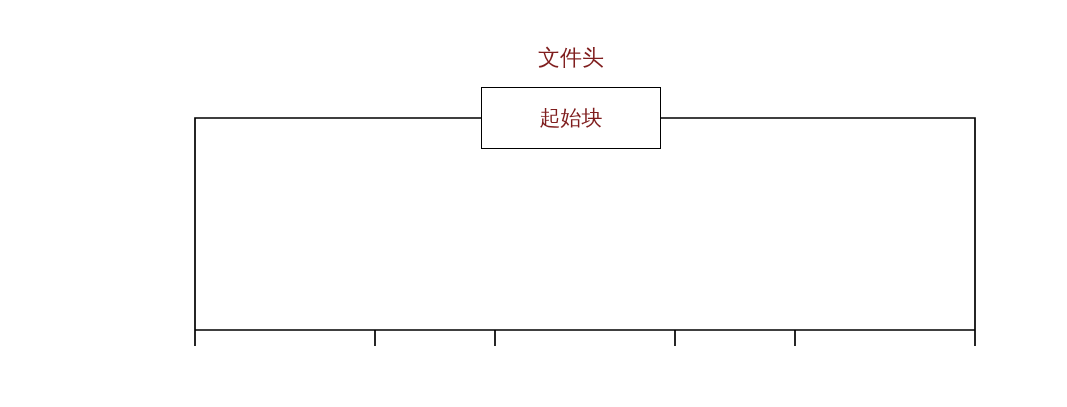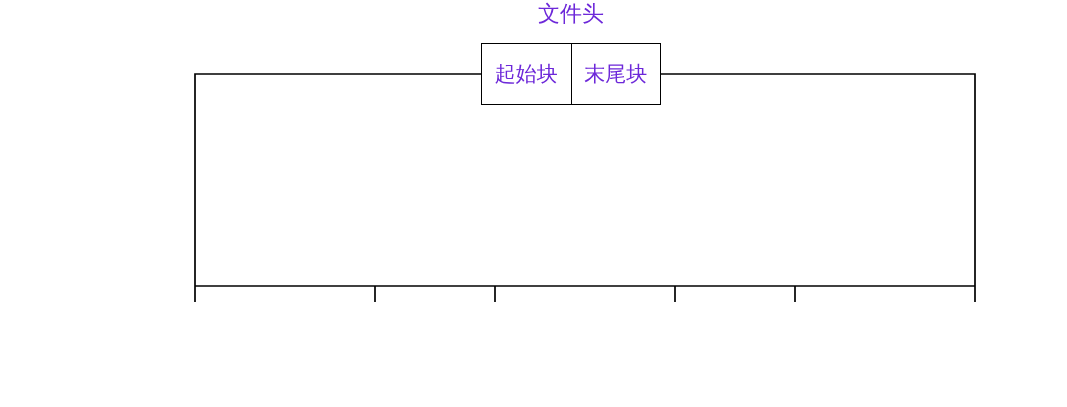--- a/index.html
+++ b/index.html
@@ -2,22 +2,23 @@
 <html><head>
 <meta charset="utf-8">
 <style>
   html, body { margin: 0; padding: 0; background: #ffffff; }
   .canvas {
     position: relative;
     width: 1067px;
     height: 302px;
     background: #ffffff;
     font-family: "Liberation Sans", "DejaVu Sans", sans-serif;
-    color: #6d28d9;
+    color: #7f1d1d;
     overflow: hidden;
+    margin-top: 44px;
   }
   .diagram-title {
     position: absolute;
     left: 481px;
     top: 1px;
     width: 180px;
     text-align: center;
     font-size: 22px;
     line-height: 26px;
     white-space: nowrap;
@@ -61,21 +62,20 @@
 </style>
 </head>
 <body>
 
 <div class="canvas">
 
   <div class="diagram-title">文件头</div>
 
   <div class="header-box">
     <div class="header-cell">起始块</div>
-    <div class="header-cell">末尾块</div>
   </div>
 
   <svg class="layer" id="diagram-layer" viewBox="0 0 1067 407" xmlns="http://www.w3.org/2000/svg">
       <rect x="105" y="316" width="60" height="29" fill="#FFFFFF" stroke="#000000" stroke-width="1.7"></rect>
       <rect x="105" y="345" width="60" height="57" fill="#FFFFFF" stroke="#000000" stroke-width="1.7"></rect>
       <rect x="165" y="316" width="60" height="29" fill="#FBCA9B" stroke="#000000" stroke-width="1.7"></rect>
       <rect x="165" y="345" width="60" height="57" fill="#CCE3F9" stroke="#000000" stroke-width="1.7"></rect>
       <rect x="225" y="316" width="60" height="29" fill="#FFFFFF" stroke="#000000" stroke-width="1.7"></rect>
       <rect x="225" y="345" width="60" height="57" fill="#FFFFFF" stroke="#000000" stroke-width="1.7"></rect>
       <rect x="285" y="316" width="60" height="29" fill="#FFFFFF" stroke="#000000" stroke-width="1.7"></rect>

